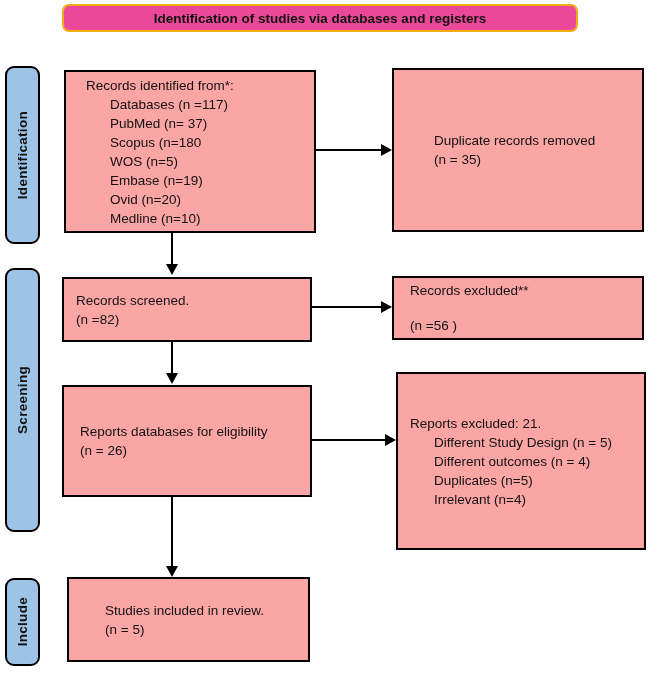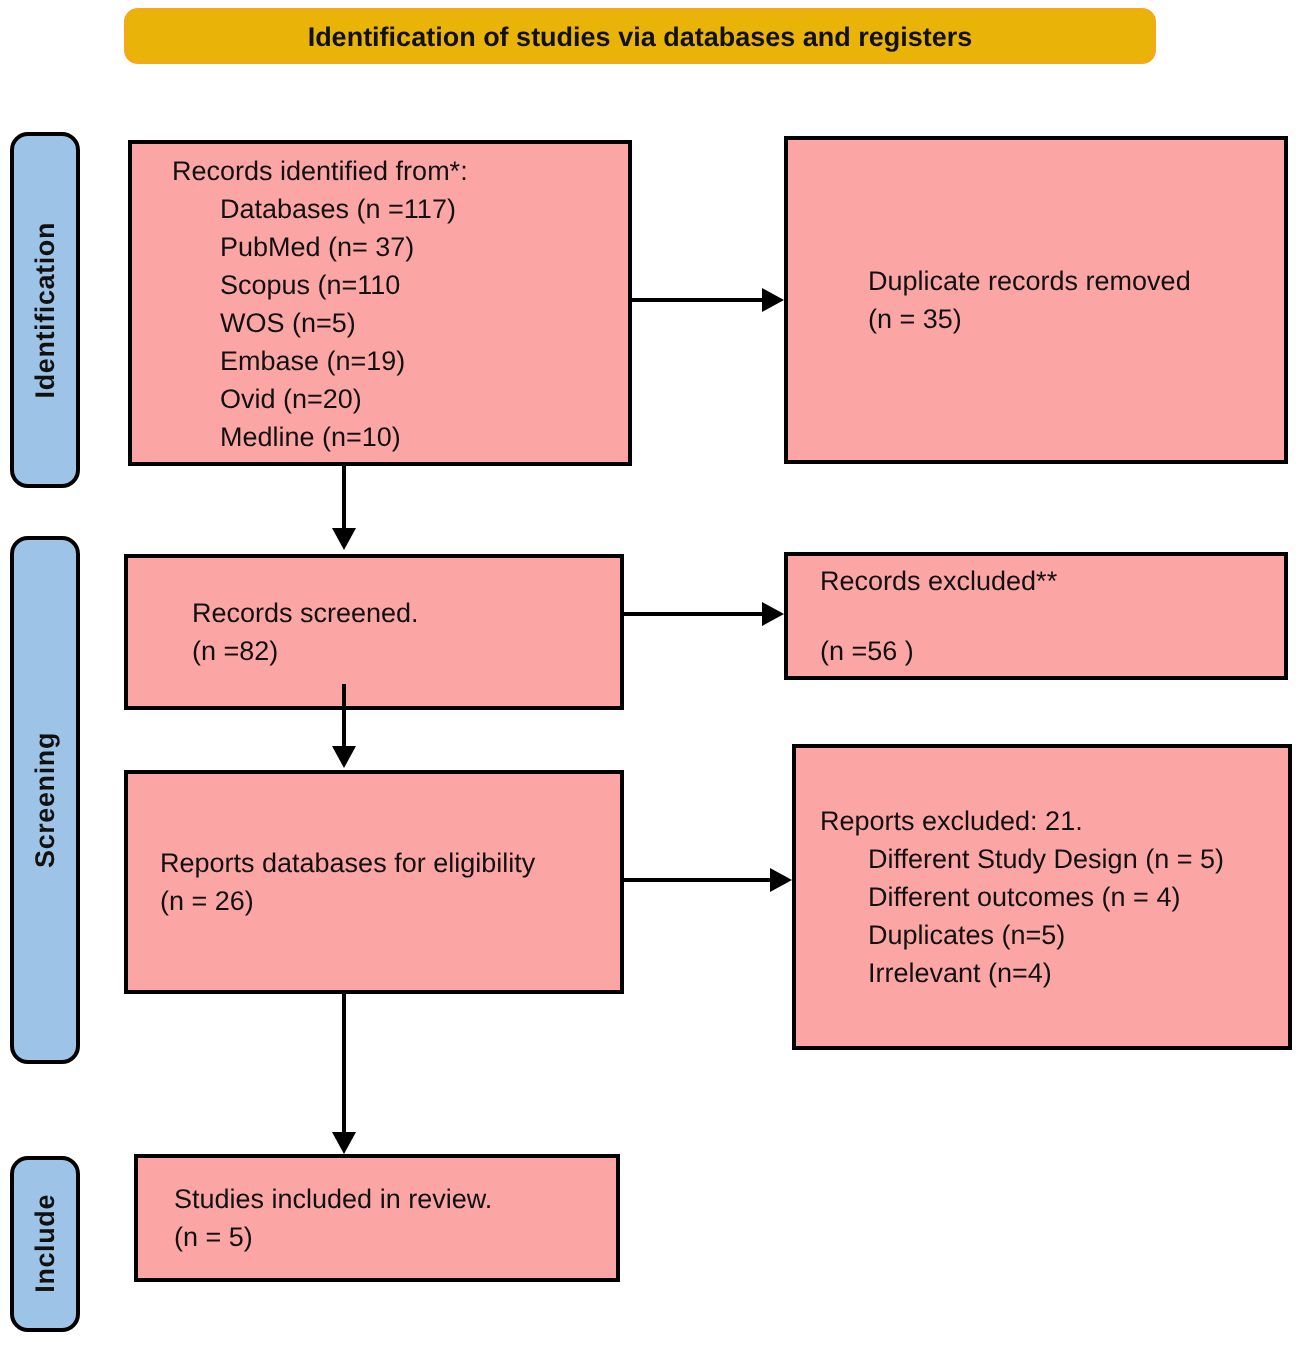--- a/index.html
+++ b/index.html
@@ -3,21 +3,21 @@
 <meta charset="utf-8">
 <style>
   html,body { margin:0; padding:0; background:#ffffff; }
   .canvas {
     position:relative; width:649px; height:674px;
     font-family:"Liberation Sans", sans-serif;
     color:#111; background:#ffffff; overflow:hidden;
   }
   .banner {
     position:absolute; left:62px; top:4px; width:516px; height:28px;
-    background:#eab308; border:2px solid #F0AC12; border-radius:7px;
+    background:#ec4899; border:2px solid #F0AC12; border-radius:7px;
     display:flex; align-items:center; justify-content:center;
     font-weight:bold; font-size:13.5px; box-sizing:border-box;
   }
   .stage {
     position:absolute; left:5px; width:35px;
     background:#9DC3E6; border:2px solid #000; border-radius:9px;
     display:flex; align-items:center; justify-content:center;
     box-sizing:border-box;
   }
   .stage span {
@@ -28,25 +28,25 @@
   .stage-screening { top:268px; height:264px; }
   .stage-include { top:578px; height:88px; }
   .box {
     position:absolute; background:#fca5a5; border:2px solid #000;
     box-sizing:border-box; font-size:13.5px; line-height:19px;
     display:flex; flex-direction:column; justify-content:center;
   }
   .box .indent { padding-left:24px; }
   .box-records-identified { left:64px; top:70px; width:252px; height:163px; padding-left:20px; }
   .box-duplicates-removed { left:392px; top:68px; width:252px; height:164px; padding-left:40px; padding-right:8px; }
-  .box-records-screened { left:62px; top:277px; width:250px; height:78px; padding-left:32px; }
+  .box-records-screened { left:62px; top:277px; width:250px; height:65px; padding-left:12px; }
   .box-records-excluded { left:392px; top:276px; width:252px; height:64px; padding-left:16px;gap:16px; }
   .box-reports-assessed { left:62px; top:385px; width:250px; height:112px; padding-left:16px; }
-  .box-reports-excluded { left:396px; top:372px; width:250px; height:153px; padding-left:12px; padding-right:20px; }
-  .box-studies-included { left:67px; top:577px; width:243px; height:64px; padding-left:18px; }
+  .box-reports-excluded { left:396px; top:372px; width:250px; height:178px; padding-left:12px; padding-right:20px; }
+  .box-studies-included { left:67px; top:577px; width:243px; height:85px; padding-left:36px; }
   
   .hline { position:absolute; height:0; border-top:2.5px solid #000; }
   .hline::after {
     content:""; position:absolute; right:-11px; top:-7.25px;
     border-left:11px solid #000; border-top:6px solid transparent; border-bottom:6px solid transparent;
     width:0; height:0;
   }
   .vline { position:absolute; width:0; border-left:2.5px solid #000; }
   .vline::after {
     content:""; position:absolute; bottom:-11px; left:-7.25px;
@@ -76,21 +76,21 @@
     <span>Screening</span>
   </div>
   <div class="stage stage-include">
     <span>Include</span>
   </div>
 
   <div class="box box-records-identified">
     <div>Records identified from*:</div>
     <div class="indent">Databases (n =117)</div>
     <div class="indent">PubMed (n= 37)</div>
-    <div class="indent">Scopus (n=110</div>
+    <div class="indent">Scopus (n=180</div>
     <div class="indent">WOS (n=5)</div>
     <div class="indent">Embase (n=19)</div>
     <div class="indent">Ovid (n=20)</div>
     <div class="indent">Medline (n=10)</div>
   </div>
 
   <div class="box box-duplicates-removed">
     <div>Duplicate records removed</div>
     <div>(n = 35)</div>
   </div>

